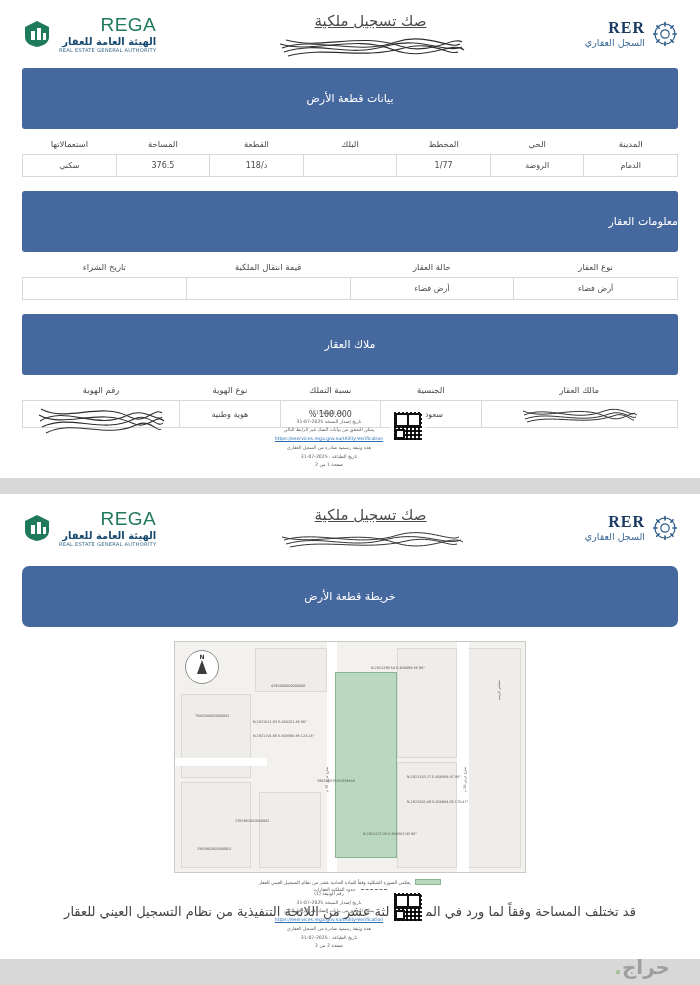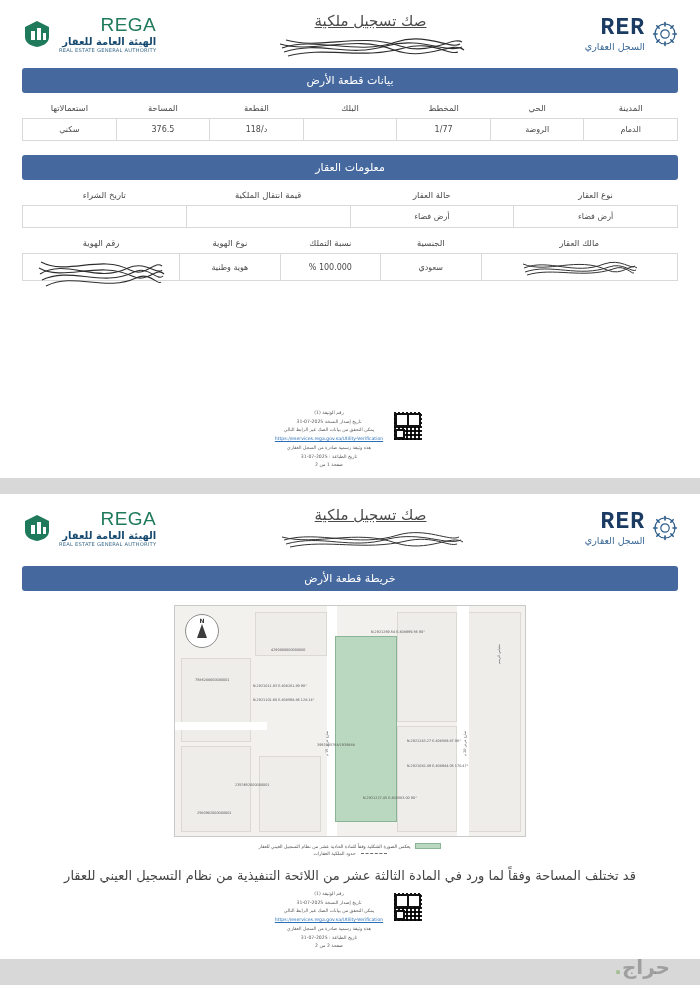--- a/index.html
+++ b/index.html
@@ -32,22 +32,22 @@
     height: 62px;
   }
   .brand-left, .brand-right { display: flex; align-items: center; gap: 7px; }
   .rer-mark {
     width: 26px; height: 26px;
     position: relative;
   }
   .rer-mark svg { display: block; }
   .rer-text { line-height: 1; }
   .rer-text .rer-en {
-    font-size: 23px; font-weight: bold; color: #1b3b63; letter-spacing: 1px;
-    font-family: Liberation Mono, monospace;
+    font-size: 16px; font-weight: bold; color: #1b3b63; letter-spacing: 1px;
+    font-family: Liberation Serif, serif;
   }
   .rer-text .rer-ar {
     font-size: 9.5px; color: #3d6a97; letter-spacing: 1px; margin-top: 2px;
   }
   .rega-logo { width: 30px; height: 30px; }
   .rega-text { line-height: 1.15; text-align: right; }
   .rega-en {
     font-size: 19px; font-weight: normal; color: #1f7a5c; letter-spacing: 0.5px;
     font-family: "Liberation Sans", sans-serif;
   }
@@ -72,21 +72,21 @@
     margin-top: 2px;
   }
   .scribble svg { position: absolute; left: 50%; transform: translateX(-50%); top: 0; }
 
   
   .section-bar {
     background: #45689e;
     color: #fff;
     text-align: center;
     font-size: 11px;
-    padding: 6px 0;
+    padding: 24px 0;
     margin: 6px 22px 0 22px;
     border-radius: 3px;
   }
   table.grid {
     width: calc(100% - 44px);
     margin: 5px 22px 0 22px;
     border-collapse: collapse;
     table-layout: fixed;
   }
   table.grid th {
@@ -312,40 +312,41 @@
           <td>الروضة</td>
           <td>1/77</td>
           <td></td>
           <td>د/118</td>
           <td>376.5</td>
           <td>سكني</td>
         </tr>
       </tbody>
     </table>
 
-    <div class="section-bar" style="margin-top:14px;">معلومات العقار</div>
+    <div class="section-bar" style="margin-top:14px;text-align:right;">معلومات العقار</div>
     <table class="grid">
       <thead>
         <tr>
           <th>نوع العقار</th>
           <th>حالة العقار</th>
           <th>قيمة انتقال الملكية</th>
           <th>تاريخ الشراء</th>
         </tr>
       </thead>
       <tbody>
         <tr>
           <td>أرض فضاء</td>
           <td>أرض فضاء</td>
           <td></td>
           <td></td>
         </tr>
       </tbody>
     </table>
 
+    <div class="section-bar" style="margin-top:14px;">ملاك العقار</div>
     <table class="grid">
       <thead>
         <tr>
           <th style="width:30%">مالك العقار</th>
           <th>الجنسية</th>
           <th>نسبة التملك</th>
           <th>نوع الهوية</th>
           <th style="width:24%">رقم الهوية</th>
         </tr>
       </thead>
@@ -447,21 +448,21 @@
         </span>
         <span class="rega-logo">
           <svg width="30" height="30" viewBox="0 0 30 30">
             <path d="M15 2 L27 8 V18 C27 24 21 27 15 28 C9 27 3 24 3 18 V8 Z" fill="#1f7a5c"></path>
             <path d="M9 12 h4 v9 h-4 z M15 9 h4 v12 h-4 z M21 14 h3 v7 h-3 z" fill="#ffffff"></path>
           </svg>
         </span>
       </div>
     </div>
 
-    <div class="section-bar" style="margin-top:10px;">خريطة قطعة الأرض</div>
+    <div class="section-bar" style="margin-top:10px;border-radius:7px;">خريطة قطعة الأرض</div>
 
     <div class="map-wrap">
 
       <div class="parcel" style="left:0;top:0;width:352px;height:232px;background:#f3f1ee;border:none;"></div>
 
       <div class="parcel" style="left:6px;top:52px;width:70px;height:84px;background:#efedea;border-color:#dcd9d4;"></div>
       <div class="parcel" style="left:6px;top:140px;width:70px;height:86px;background:#efedea;border-color:#dcd9d4;"></div>
       <div class="parcel" style="left:80px;top:6px;width:72px;height:44px;background:#efedea;border-color:#dcd9d4;"></div>
       <div class="parcel" style="left:84px;top:150px;width:62px;height:76px;background:#efedea;border-color:#dcd9d4;"></div>
       <div class="parcel" style="left:222px;top:6px;width:60px;height:110px;background:#efedea;border-color:#dcd9d4;"></div>

